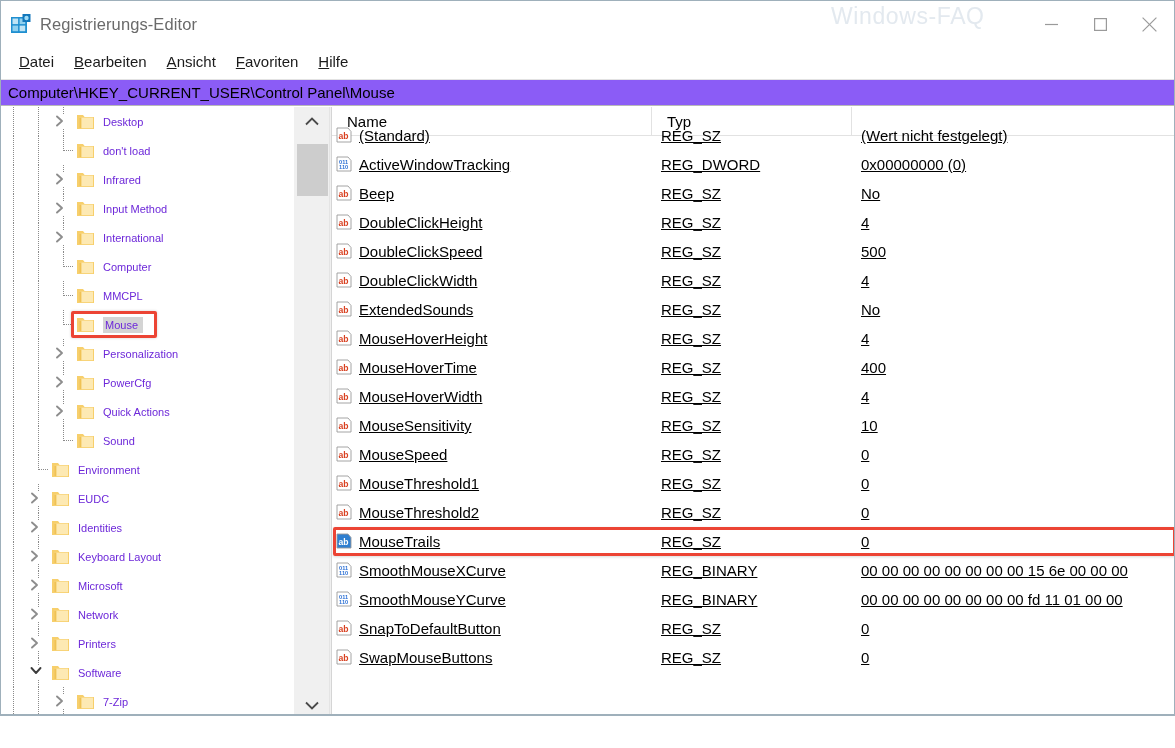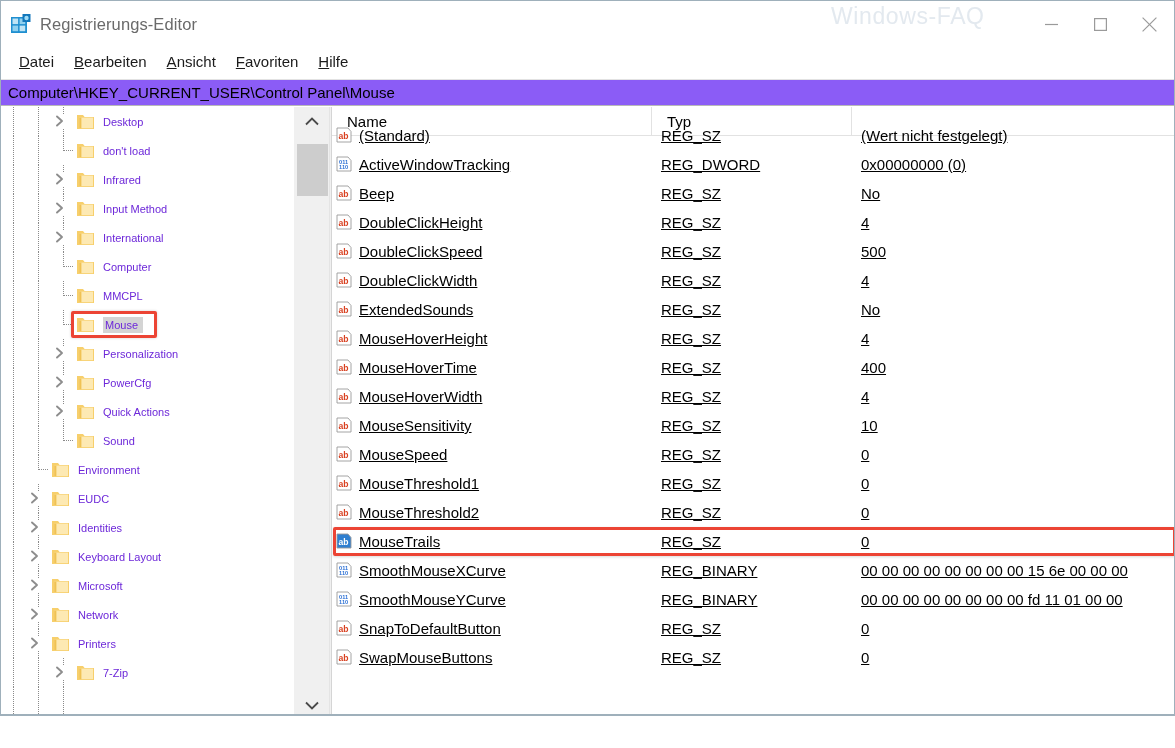--- a/index.html
+++ b/index.html
@@ -670,20 +670,39 @@
                 <path d="M3.2 4.6 L5.4 4.6 L5.4 15.2 L3.2 15.2 Z" fill="#f0c254"></path>
               </svg></div>
             <div class="tree-label">Printers</div>
           </div>
           <div class="tree-row">
             <div class="tw">
               <div class="guide"></div>
             </div>
             <div class="tw">
               <div class="guide"></div>
+              <div class="chev" style="background:#fff;left:4px;top:8px;width:14px;height:14px;">
+                <svg width="12" height="10" viewBox="0 0 12 10">
+                  <polyline points="1.5,2 6,7 10.5,2" fill="none" stroke="#3d3d3d" stroke-width="1.9" stroke-linecap="round" stroke-linejoin="round"></polyline>
+                </svg>
+              </div>
+            </div>
+            <div class="folder"><svg width="19" height="17" viewBox="0 0 19 17">
+                <path d="M1 2 L7 2 L8.6 4 L18 4 L18 16 L1 16 Z" fill="#f7cf6b"></path>
+                <path d="M3.2 4.6 L17 4.6 L17 15.2 L3.2 15.2 Z" fill="#fde9b3"></path>
+                <path d="M3.2 4.6 L5.4 4.6 L5.4 15.2 L3.2 15.2 Z" fill="#f0c254"></path>
+              </svg></div>
+            <div class="tree-label">Software</div>
+          </div>
+          <div class="tree-row">
+            <div class="tw">
+              <div class="guide"></div>
+            </div>
+            <div class="tw">
+              <div class="guide"></div>
             </div>
             <div class="tw">
               <div class="guide"></div>
               <div class="chev" style="background:#fff;left:4px;top:8px;width:14px;height:14px;">
                 <svg width="10" height="12" viewBox="0 0 10 12">
                   <polyline points="2,1.5 7,6 2,10.5" fill="none" stroke="#8d8d8d" stroke-width="1.9" stroke-linecap="round" stroke-linejoin="round"></polyline>
                 </svg>
               </div>
             </div>
             <div class="folder"><svg width="19" height="17" viewBox="0 0 19 17">

